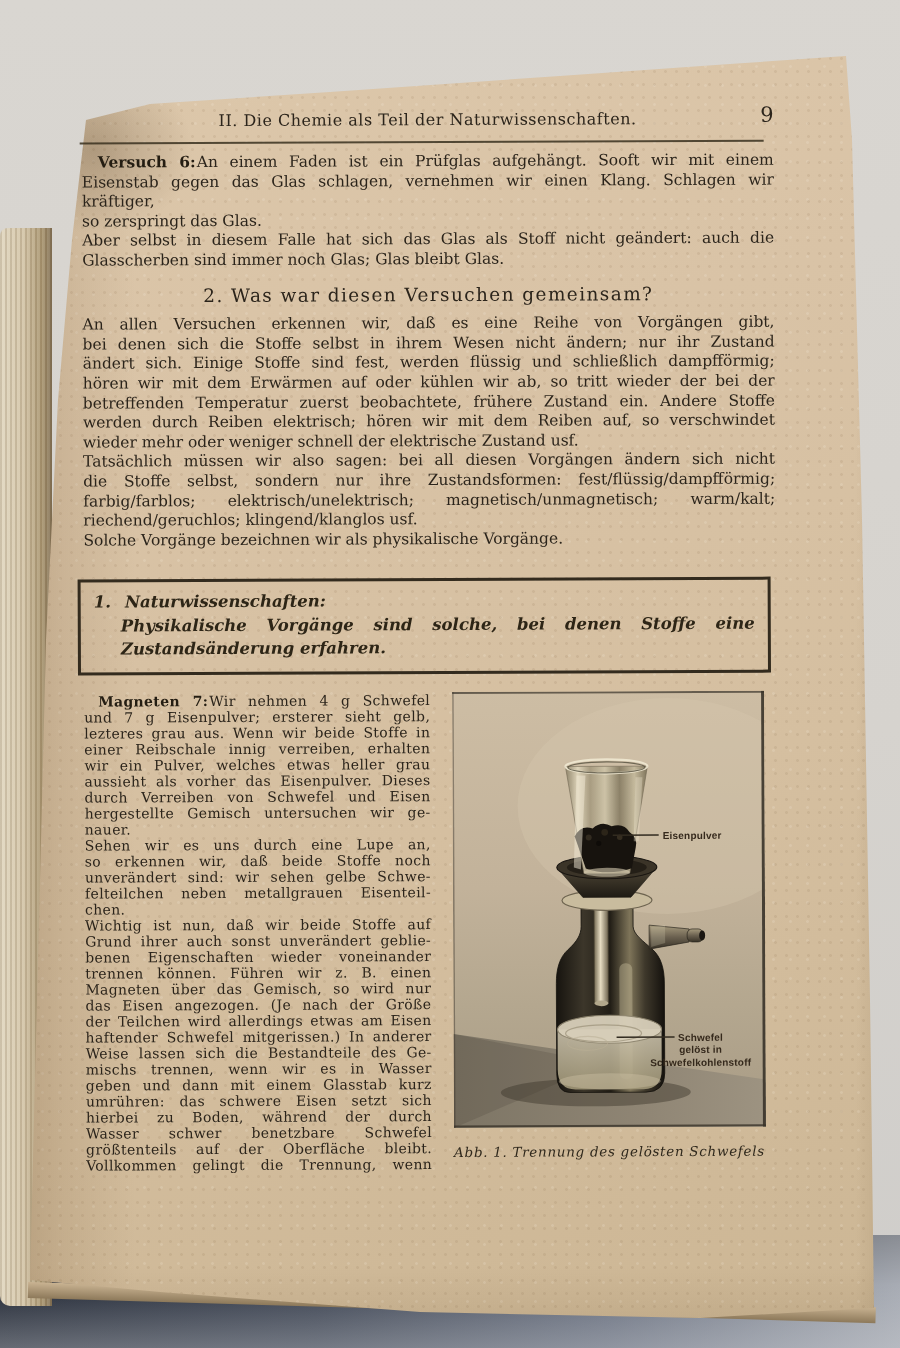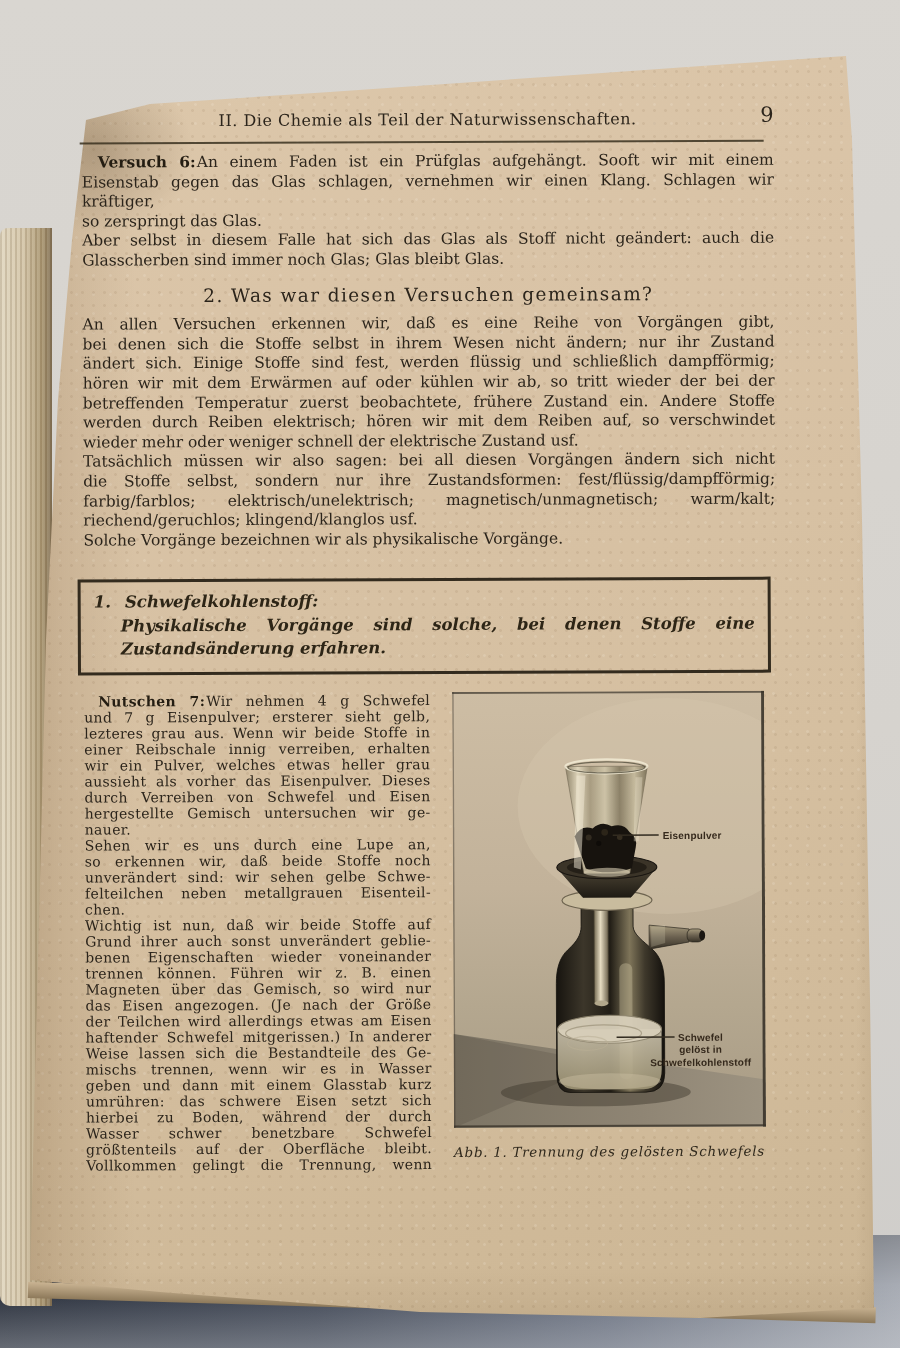--- a/index.html
+++ b/index.html
@@ -131,34 +131,34 @@
     </div>
 
     <div class="para indent-first">
       <div>
           <div class="tline">Solche Vorgänge bezeichnen wir als physikalische Vorgänge.</div>
         </div>
     </div>
 
     <div class="def-box">
       <div class="title-line">
-        <span class="num">1.</span><span>Schwefelkohlenstoff:</span>
+        <span class="num">1.</span><span>Naturwissenschaften:</span>
       </div>
       <div class="body para">
         <div>
             <div class="tline">Physikalische Vorgänge sind solche, bei denen Stoffe eine</div>
             <div class="tline">Zustandsänderung erfahren.</div>
           </div>
       </div>
     </div>
 
     <div class="columns">
       <div class="col-text">
         <div class="para">
-          <div class="tline lead-line"><b>Nutschen 7:</b><span>Wir nehmen 4 g Schwefel</span></div>
+          <div class="tline lead-line"><b>Magneten 7:</b><span>Wir nehmen 4 g Schwefel</span></div>
           <div>
               <div class="tline">und 7 g Eisenpulver; ersterer sieht gelb,</div>
               <div class="tline">lezteres grau aus. Wenn wir beide Stoffe in</div>
               <div class="tline">einer Reibschale innig verreiben, erhalten</div>
               <div class="tline">wir ein Pulver, welches etwas heller grau</div>
               <div class="tline">aussieht als vorher das Eisenpulver. Dieses</div>
               <div class="tline">durch Verreiben von Schwefel und Eisen</div>
               <div class="tline">hergestellte Gemisch untersuchen wir ge-</div>
               <div class="tline">nauer.</div>
             </div>

